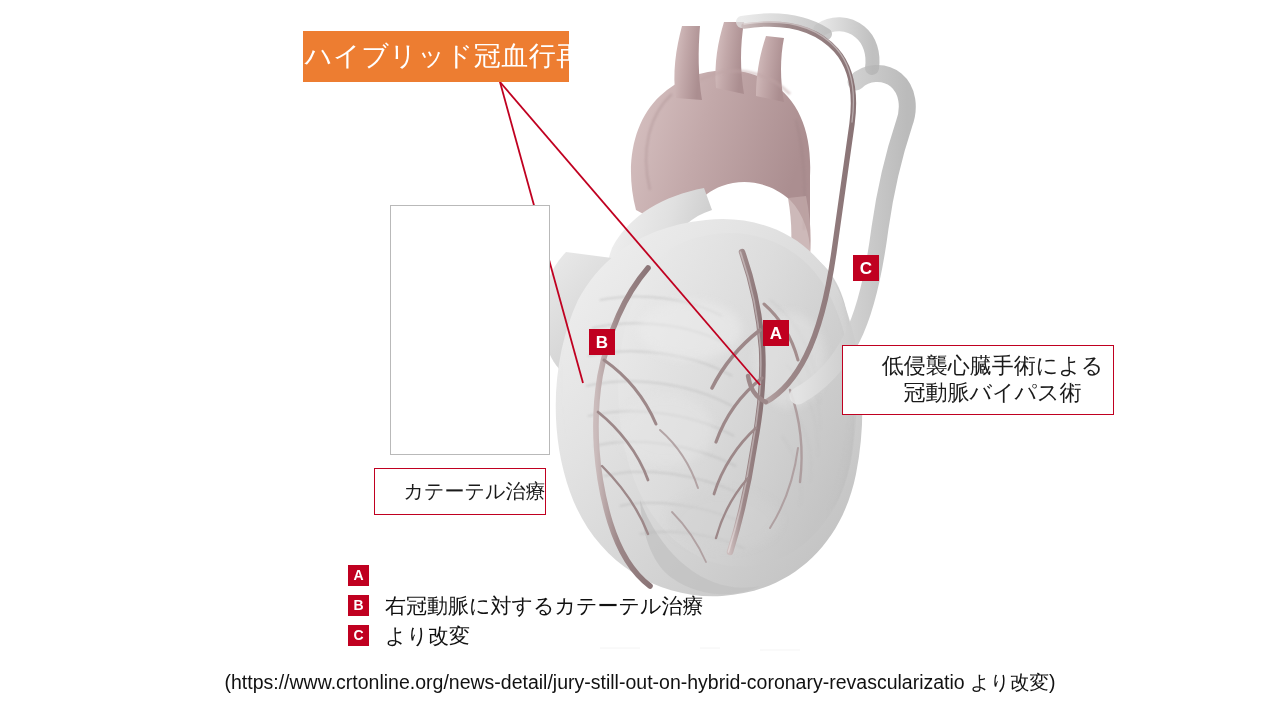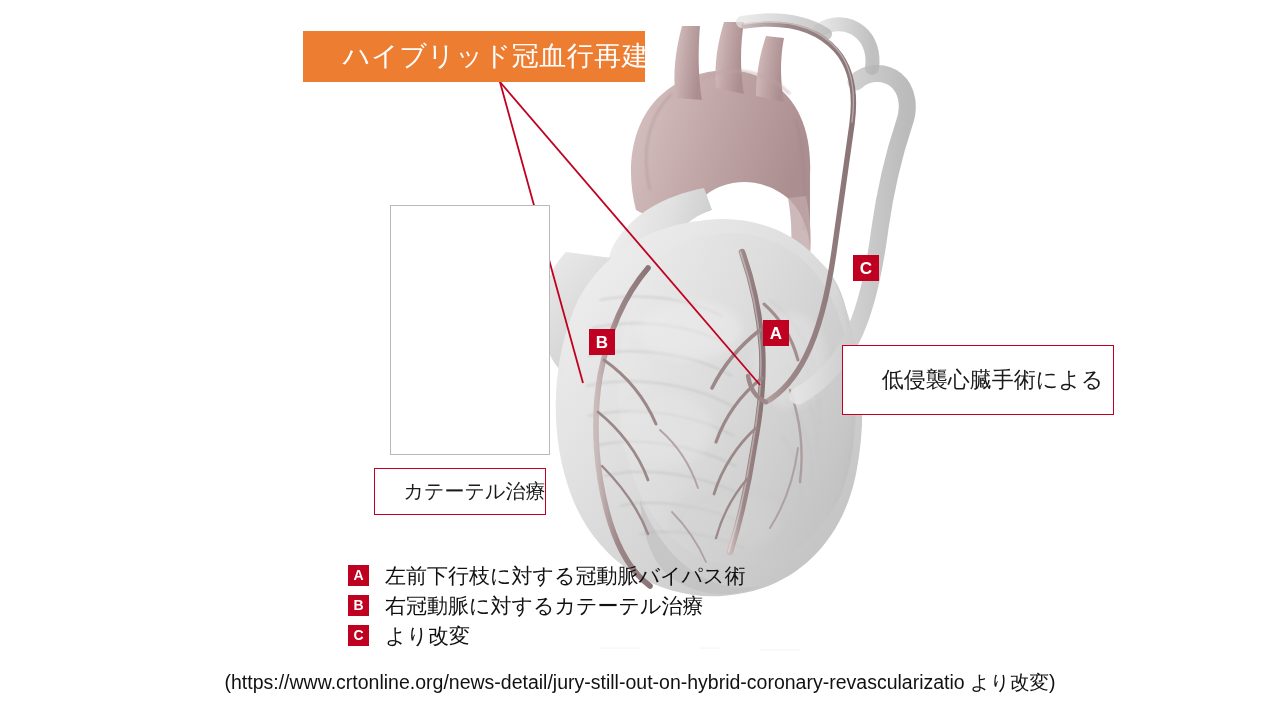--- a/index.html
+++ b/index.html
@@ -33,21 +33,21 @@
     width: 1280px;
     height: 720px;
     pointer-events: none;
   }
 
   
   #title-banner {
     position: absolute;
     left: 303px;
     top: 31px;
-    width: 342px;
+    width: 266px;
     height: 51px;
     background: #ED7D31;
     display: flex;
     align-items: center;
     justify-content: center;
     z-index: 40;
     padding-left: 44px;
   }
   #title-banner .banner-text {
     color: #ffffff;
@@ -408,30 +408,30 @@
   <div id="title-banner">
     <span class="banner-text">ハイブリッド冠血行再建</span>
   </div>
 
   <div class="marker" id="marker-a">A</div>
   <div class="marker" id="marker-b">B</div>
   <div class="marker" id="marker-c">C</div>
 
   <div class="callout" id="callout-cabg">
     <span class="line">低侵襲心臓手術による</span>
+    <span class="line">冠動脈バイパス術</span>
   </div>
 
   <div class="callout" id="callout-pci">
     <span class="line">カテーテル治療</span>
   </div>
 
   <div id="legend">
     <div class="legend-row">
       <span class="legend-chip">A</span>
-      <span class="legend-label">左前下行枝に対する冠動脈バイパス術</span>
     </div>
     <div class="legend-row">
       <span class="legend-chip">B</span>
       <span class="legend-label">右冠動脈に対するカテーテル治療</span>
     </div>
     <div class="legend-row">
       <span class="legend-chip">C</span>
       <span class="legend-label">より改変</span>
     </div>
   </div>

